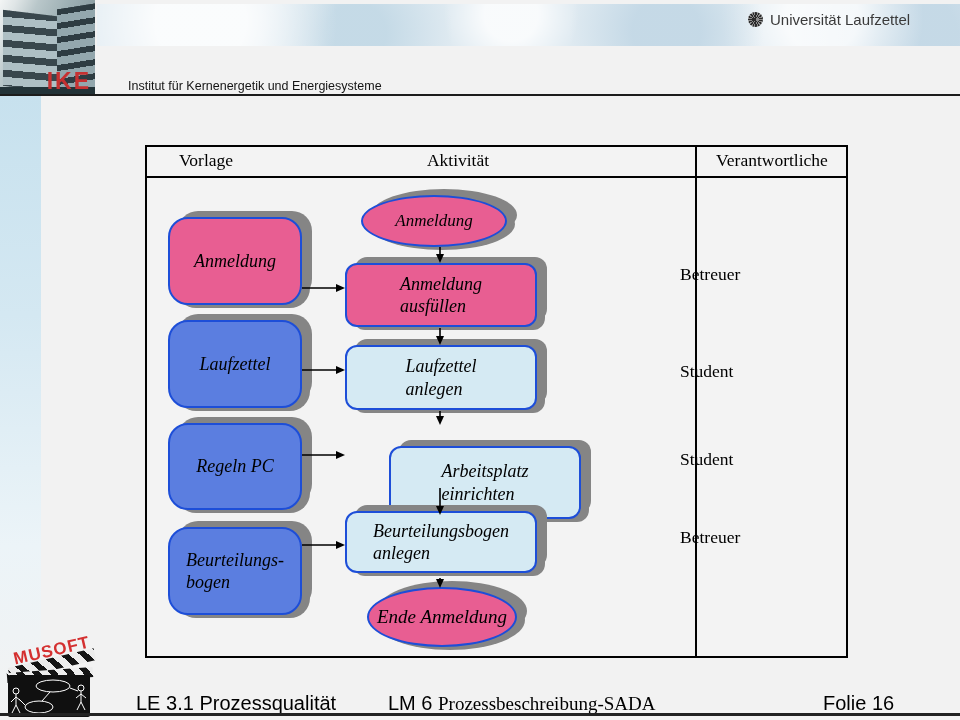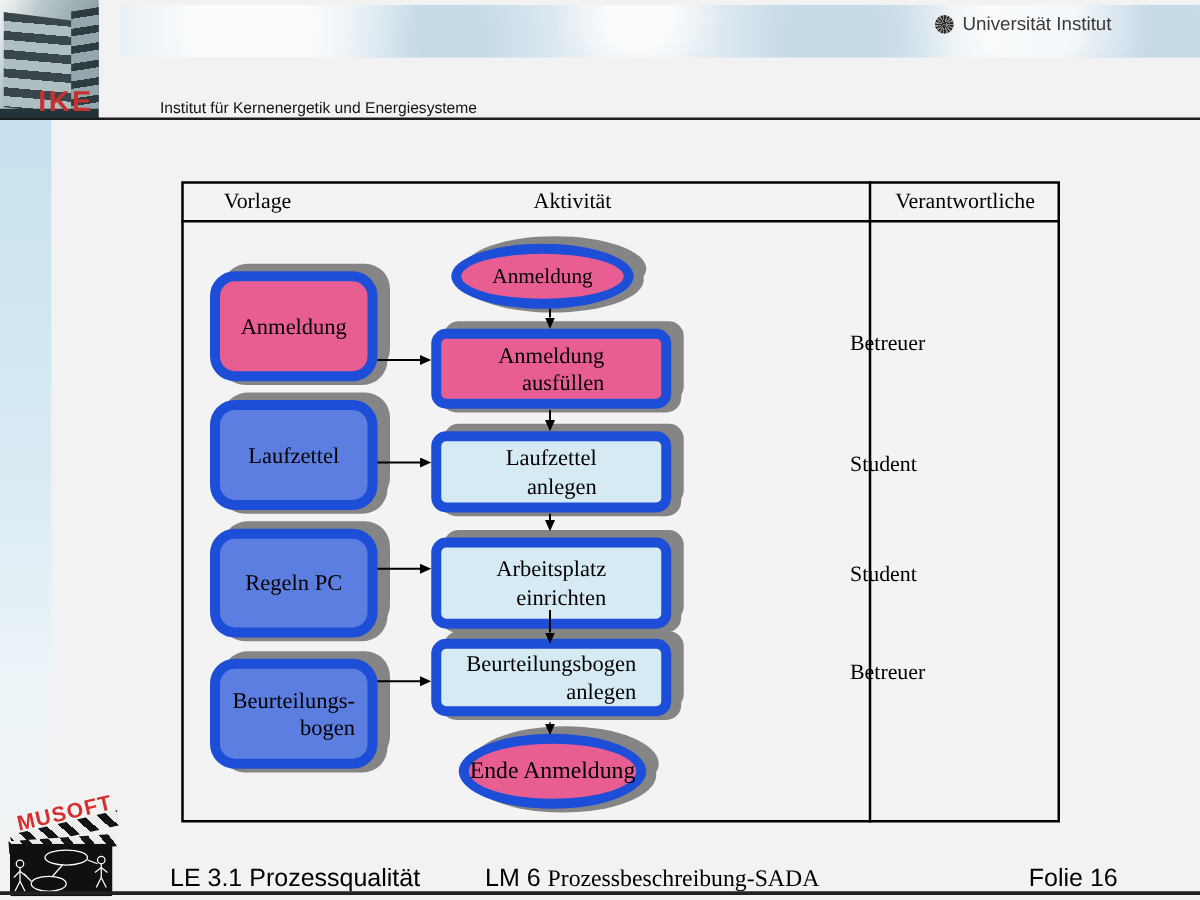--- a/index.html
+++ b/index.html
@@ -1,21 +1,21 @@
 <!DOCTYPE html>
 <html><head>
 <meta charset="utf-8">
 <style>
   html,body{margin:0;padding:0;}
   #slide{position:relative;width:960px;height:720px;background:#f2f2f2;overflow:hidden;
          font-family:"Liberation Serif",serif;color:#000;}
   .abs{position:absolute;}
 
   
-  .photo{left:0;top:0;width:79px;height:96px;overflow:hidden;
+  .photo{left:0;top:0;width:95px;height:96px;overflow:hidden;
          background:linear-gradient(115deg,#f3f5f5 0%,#dfe5e6 12%,#b9c7ca 28%,#9eb0b4 50%,#87999e 75%,#7e9296 100%);}
   .bldg-front{position:absolute;left:3px;top:13px;width:54px;height:76px;transform:skewY(7deg);
          background:repeating-linear-gradient(178deg,#39474d 0 7px,#aebfc4 7px 15px),
                     repeating-linear-gradient(90deg,rgba(20,30,35,.35) 0 1px,rgba(0,0,0,0) 1px 6px);}
   .bldg-side{position:absolute;left:57px;top:6px;width:40px;height:84px;transform:skewY(-9deg);
          background:repeating-linear-gradient(#2e3c42 0 6px,#93a7ad 6px 14px),
                     repeating-linear-gradient(90deg,rgba(15,25,30,.3) 0 1px,rgba(0,0,0,0) 1px 7px);}
   .photo-ground{position:absolute;left:0;bottom:0;width:100%;height:9px;background:#233338;}
   .ike-text{position:absolute;right:4px;bottom:1px;font:bold 23px "Liberation Sans",sans-serif;
             color:#c63131;letter-spacing:2px;}
@@ -41,23 +41,23 @@
   
   .tbl{left:145px;top:145px;width:703px;height:513px;border:2px solid #000;box-sizing:border-box;background:#f3f3f3;}
   .tbl-hline{left:145px;top:176px;width:703px;height:2px;background:#000;}
   .tbl-vline{left:695px;top:145px;width:2px;height:513px;background:#000;}
   .col-hd{top:150px;font-size:17.5px;text-align:center;}
   .hd-vorlage{left:146px;width:120px;}
   .hd-aktivitaet{left:398px;width:120px;}
   .hd-verantwortliche{left:712px;width:120px;}
 
   
-  .node{display:flex;align-items:center;justify-content:center;text-align:right;
+  .node{display:flex;align-items:center;justify-content:center;text-align:left;
         white-space:pre-line;line-height:1.25;box-sizing:border-box;z-index:5;
-        border:8px solid #1d4ed8;box-shadow:10px -6px 0 #858585,8px 3px 0 #858585;}
+        border:2px solid #1d4ed8;box-shadow:10px -6px 0 #858585,8px 3px 0 #858585;font-style:italic;}
   .pink{background:#e85e92;}
   .blue{background:#5b7ee0;}
   .lblue{background:#d5eaf3;}
   .vbox{left:168px;width:134px;border-radius:20px;font-size:18px;}
   .abox{left:345px;width:192px;border-radius:12px;font-size:18px;}
   .ellipse{border-radius:50%;}
   .resp{left:680px;font-size:17.5px;}
 
   
   .musoft{left:6px;top:640px;width:94px;height:78px;}
@@ -82,21 +82,21 @@
 <div id="slide">
 
   <div class="abs photo">
     <div class="bldg-front"></div>
     <div class="bldg-side"></div>
     <div class="photo-ground"></div>
     <div class="ike-text">IKE</div>
   </div>
   <div class="abs banner"></div>
   <div class="abs uni-logo"></div>
-  <div class="abs uni-name">Universität Institut</div>
+  <div class="abs uni-name">Universität Laufzettel</div>
   <div class="abs inst-name">Institut für Kernenergetik und Energiesysteme</div>
   <div class="abs hline"></div>
   <div class="abs strip"></div>
 
 
   <div class="abs tbl"></div>
   <div class="abs tbl-hline"></div>
   <div class="abs tbl-vline"></div>
   <div class="abs col-hd hd-vorlage">Vorlage</div>
   <div class="abs col-hd hd-aktivitaet">Aktivität</div>
@@ -106,21 +106,21 @@
   <div class="abs node vbox blue" style="top:320px;height:88px;">Laufzettel</div>
   <div class="abs node vbox blue" style="top:423px;height:87px;">Regeln PC</div>
   <div class="abs node vbox blue" style="top:527px;height:88px;">Beurteilungs-
 bogen</div>
 
   <div class="abs node ellipse pink" style="left:361px;top:195px;width:146px;height:52px;font-size:17px;">Anmeldung</div>
   <div class="abs node abox pink" style="top:263px;height:64px;">Anmeldung
 ausfüllen</div>
   <div class="abs node abox lblue" style="top:345px;height:65px;">Laufzettel
 anlegen</div>
-  <div class="abs node abox lblue" style="top:430px;height:73px;">Arbeitsplatz
+  <div class="abs node abox lblue" style="top:446px;height:73px;margin-left:44px;">Arbeitsplatz
 einrichten</div>
   <div class="abs node abox lblue" style="top:511px;height:62px;">Beurteilungsbogen
 anlegen</div>
   <div class="abs node ellipse pink" style="left:367px;top:587px;width:150px;height:60px;font-size:19px;">Ende Anmeldung</div>
 
   <div class="abs resp" style="top:264px;">Betreuer</div>
   <div class="abs resp" style="top:361px;">Student</div>
   <div class="abs resp" style="top:449px;">Student</div>
   <div class="abs resp" style="top:527px;">Betreuer</div>
 

